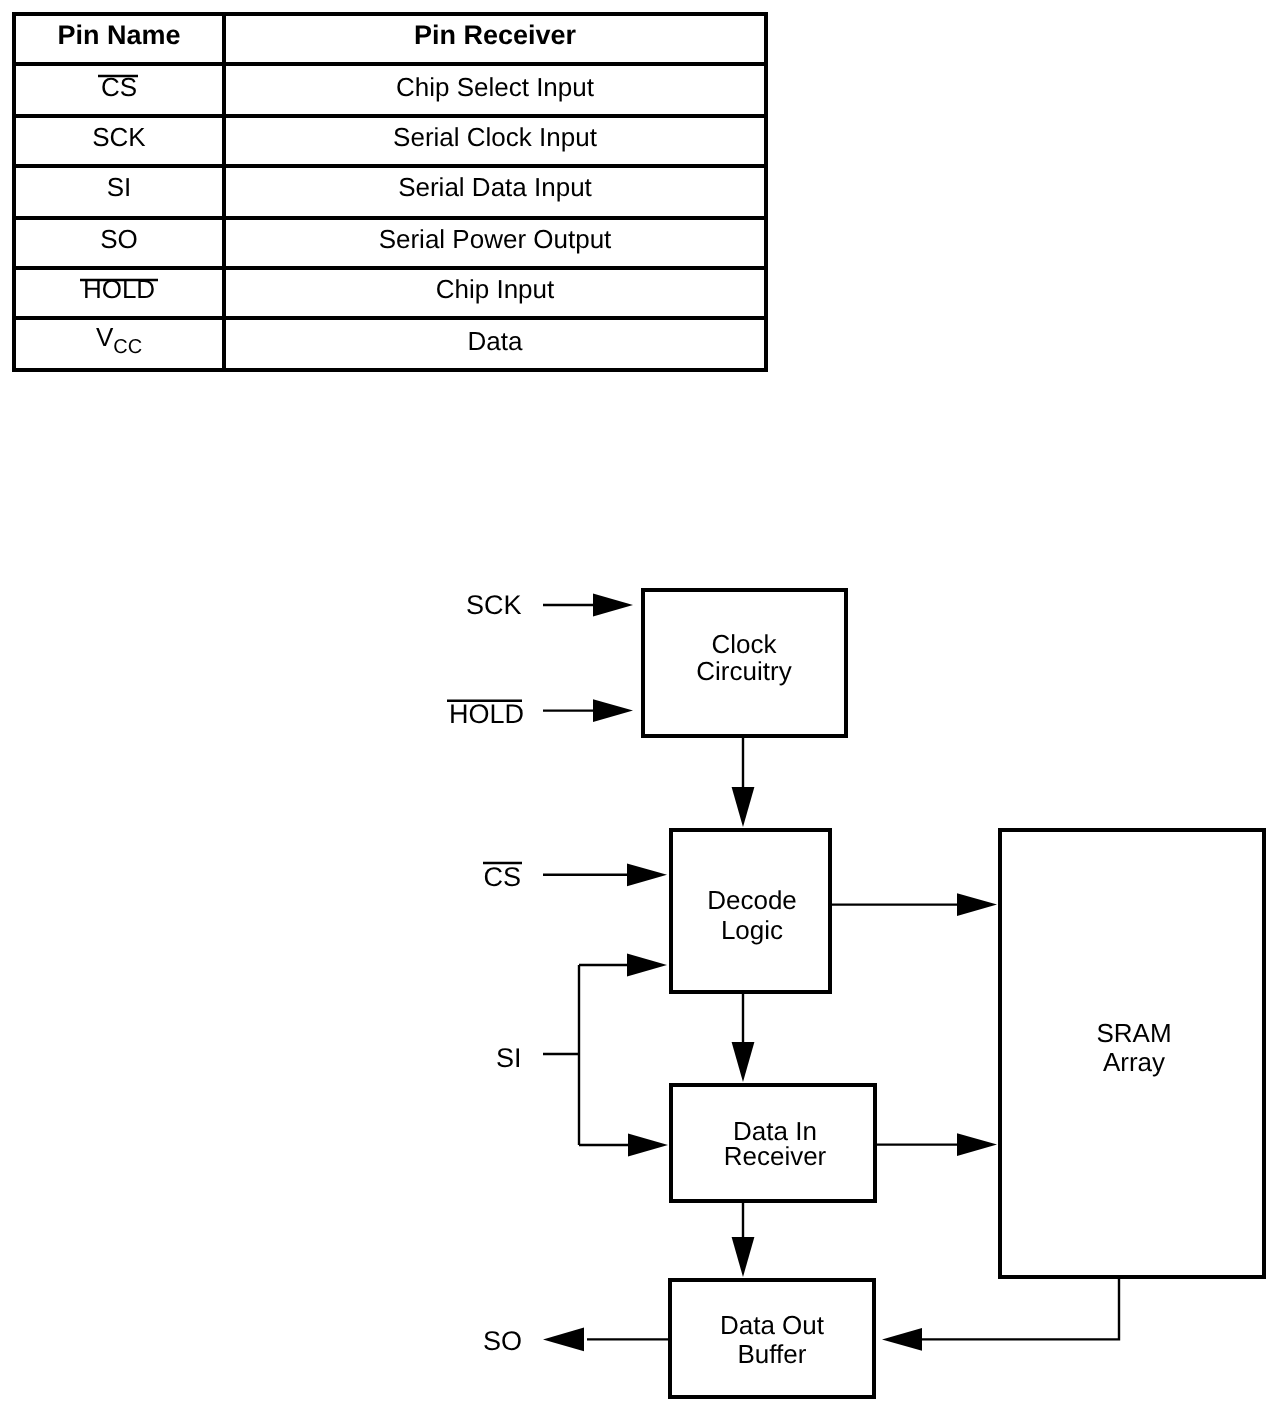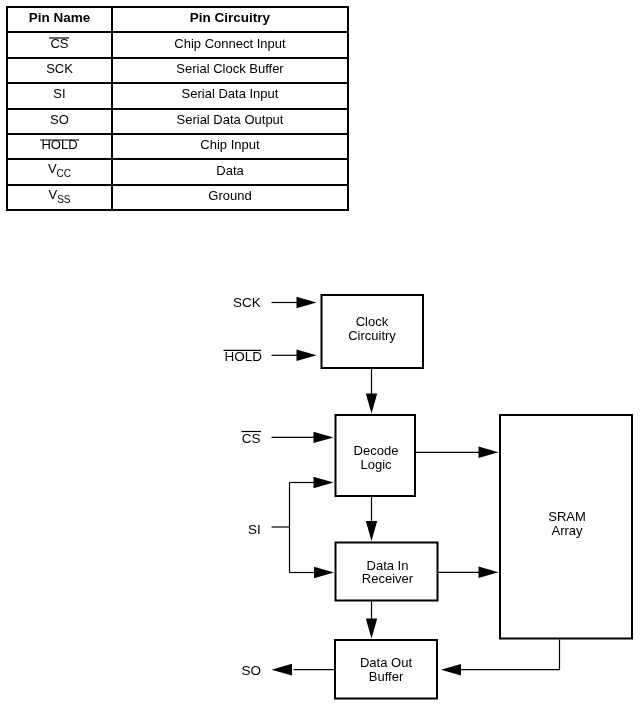--- a/index.html
+++ b/index.html
@@ -1,59 +1,55 @@
 <!DOCTYPE html>
 <html><head>
 <meta charset="utf-8">
 <style>
 html,body{margin:0;padding:0;background:#fff;}
 body{width:644px;height:706px;position:relative;font-family:"Liberation Sans",sans-serif;color:#000;}
-table.pins{position:absolute;left:6px;top:6px;border-collapse:collapse;table-layout:fixed;width:343px;}
+table.pins{position:absolute;left:6px;top:6px;border-collapse:collapse;table-layout:fixed;width:378px;}
 table.pins td,table.pins th{border:2px solid #000;text-align:center;vertical-align:middle;font-size:13px;padding:0 0 4px 0;height:19.4px;}
 table.pins th{font-size:13.5px;font-weight:bold;}
 table.pins td.c1,table.pins th.c1{width:103px;}
 span.ovl{}
 sub.sm{font-size:10px;}
 svg{position:absolute;left:0;top:0;}
 </style>
 </head>
 <body>
 <table class="pins">
 <tbody>
       <tr>
         <th class="c1">Pin Name</th>
-        <th>Pin Circuitry</th>
+        <th>Pin Receiver</th>
       </tr>
 <tr>
         <td class="c1"><span class="ovl">CS</span></td>
-        <td>Chip Connect Input</td>
+        <td>Chip Select Input</td>
       </tr>
 <tr>
         <td class="c1">SCK</td>
-        <td>Serial Clock Buffer</td>
+        <td>Serial Clock Input</td>
       </tr>
 <tr>
         <td class="c1">SI</td>
         <td>Serial Data Input</td>
       </tr>
 <tr>
         <td class="c1">SO</td>
-        <td>Serial Data Output</td>
+        <td>Serial Power Output</td>
       </tr>
 <tr>
         <td class="c1"><span class="ovl">HOLD</span></td>
         <td>Chip Input</td>
       </tr>
 <tr>
         <td class="c1">V<sub class="sm">CC</sub></td>
         <td>Data</td>
-      </tr>
-<tr>
-        <td class="c1">V<sub class="sm">SS</sub></td>
-        <td>Ground</td>
       </tr>
 </tbody>
   </table>
 <svg width="644" height="706" viewBox="0 0 644 706">
 <g fill="none" stroke="#000" stroke-width="2">
 <rect x="321.5" y="295" width="101.5" height="73"></rect>
 <rect x="335.5" y="415" width="79.5" height="81"></rect>
 <rect x="335.5" y="542.5" width="102" height="58"></rect>
 <rect x="335" y="640" width="102" height="58.5"></rect>
 <rect x="500" y="415" width="132" height="223.5"></rect>

